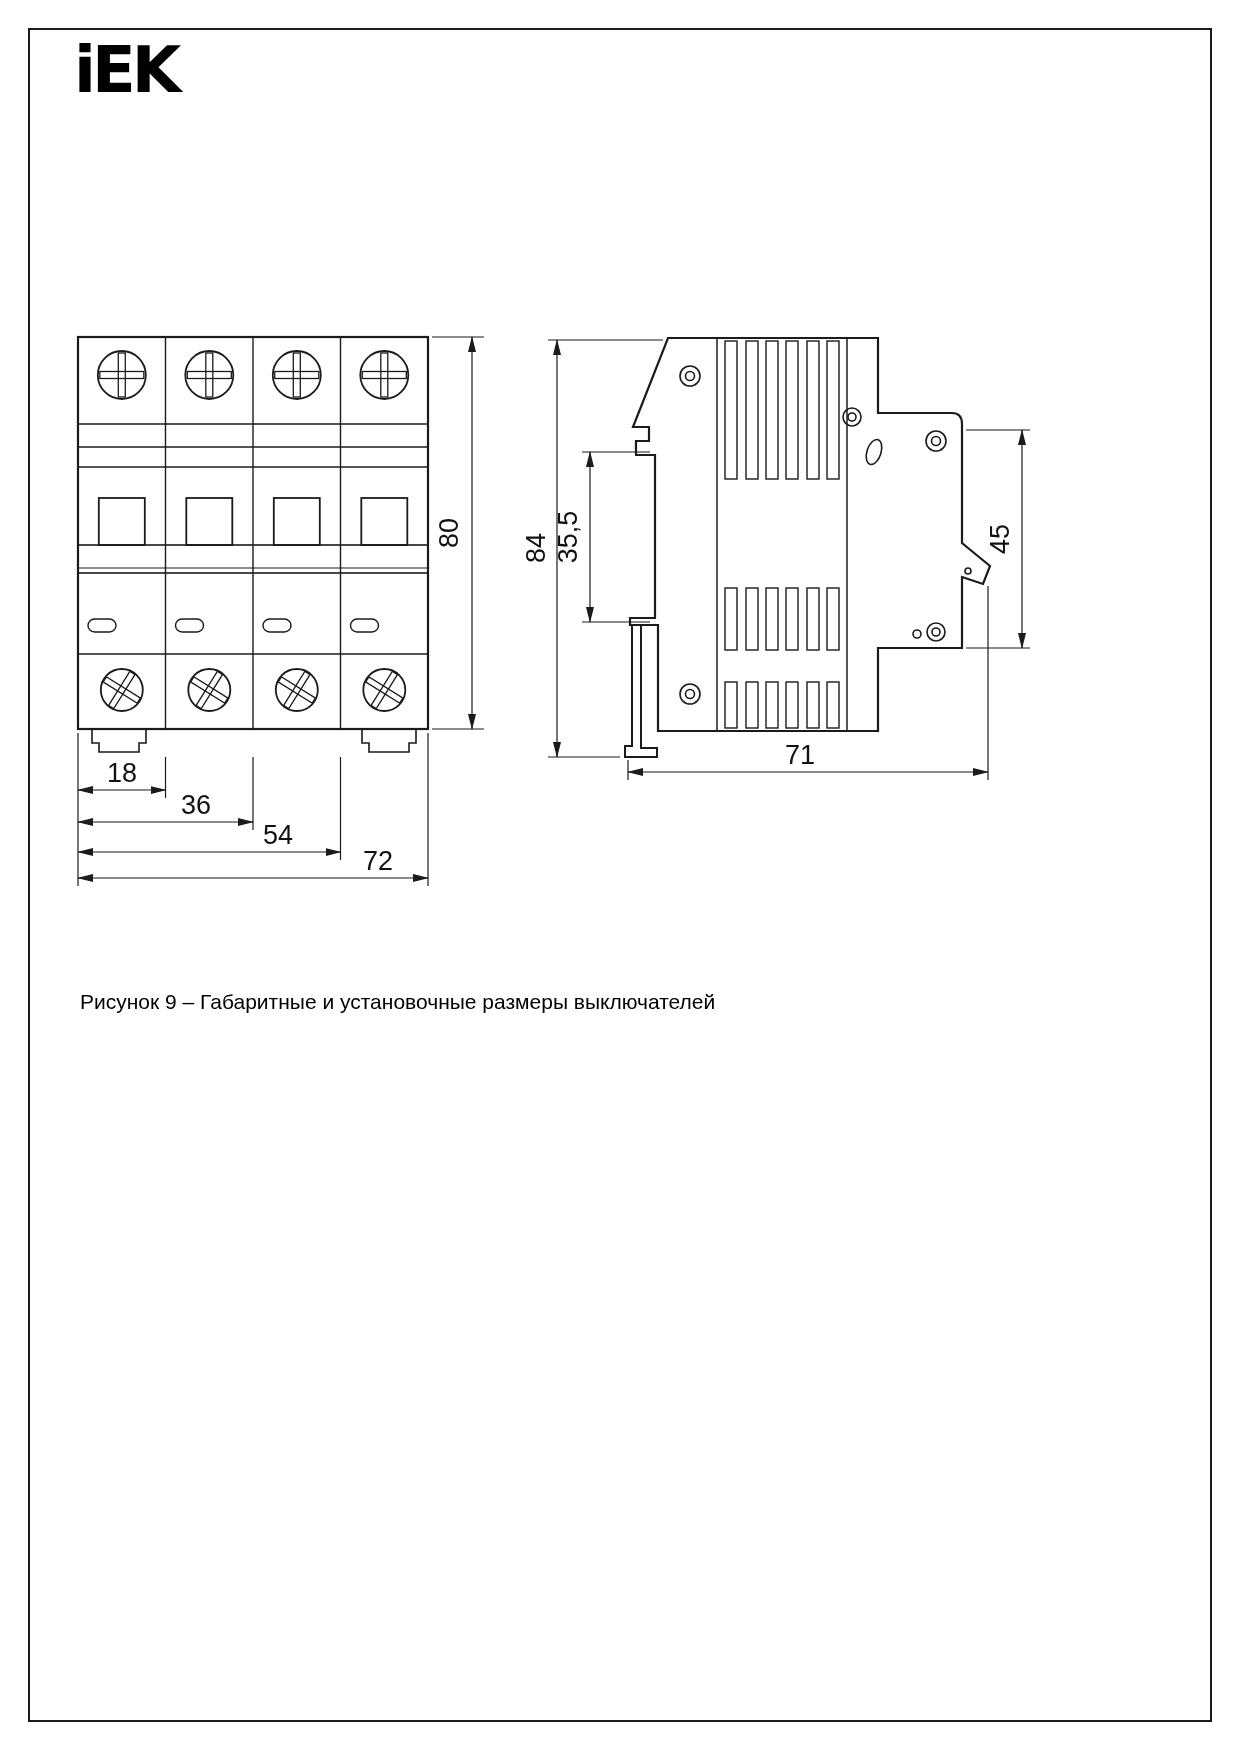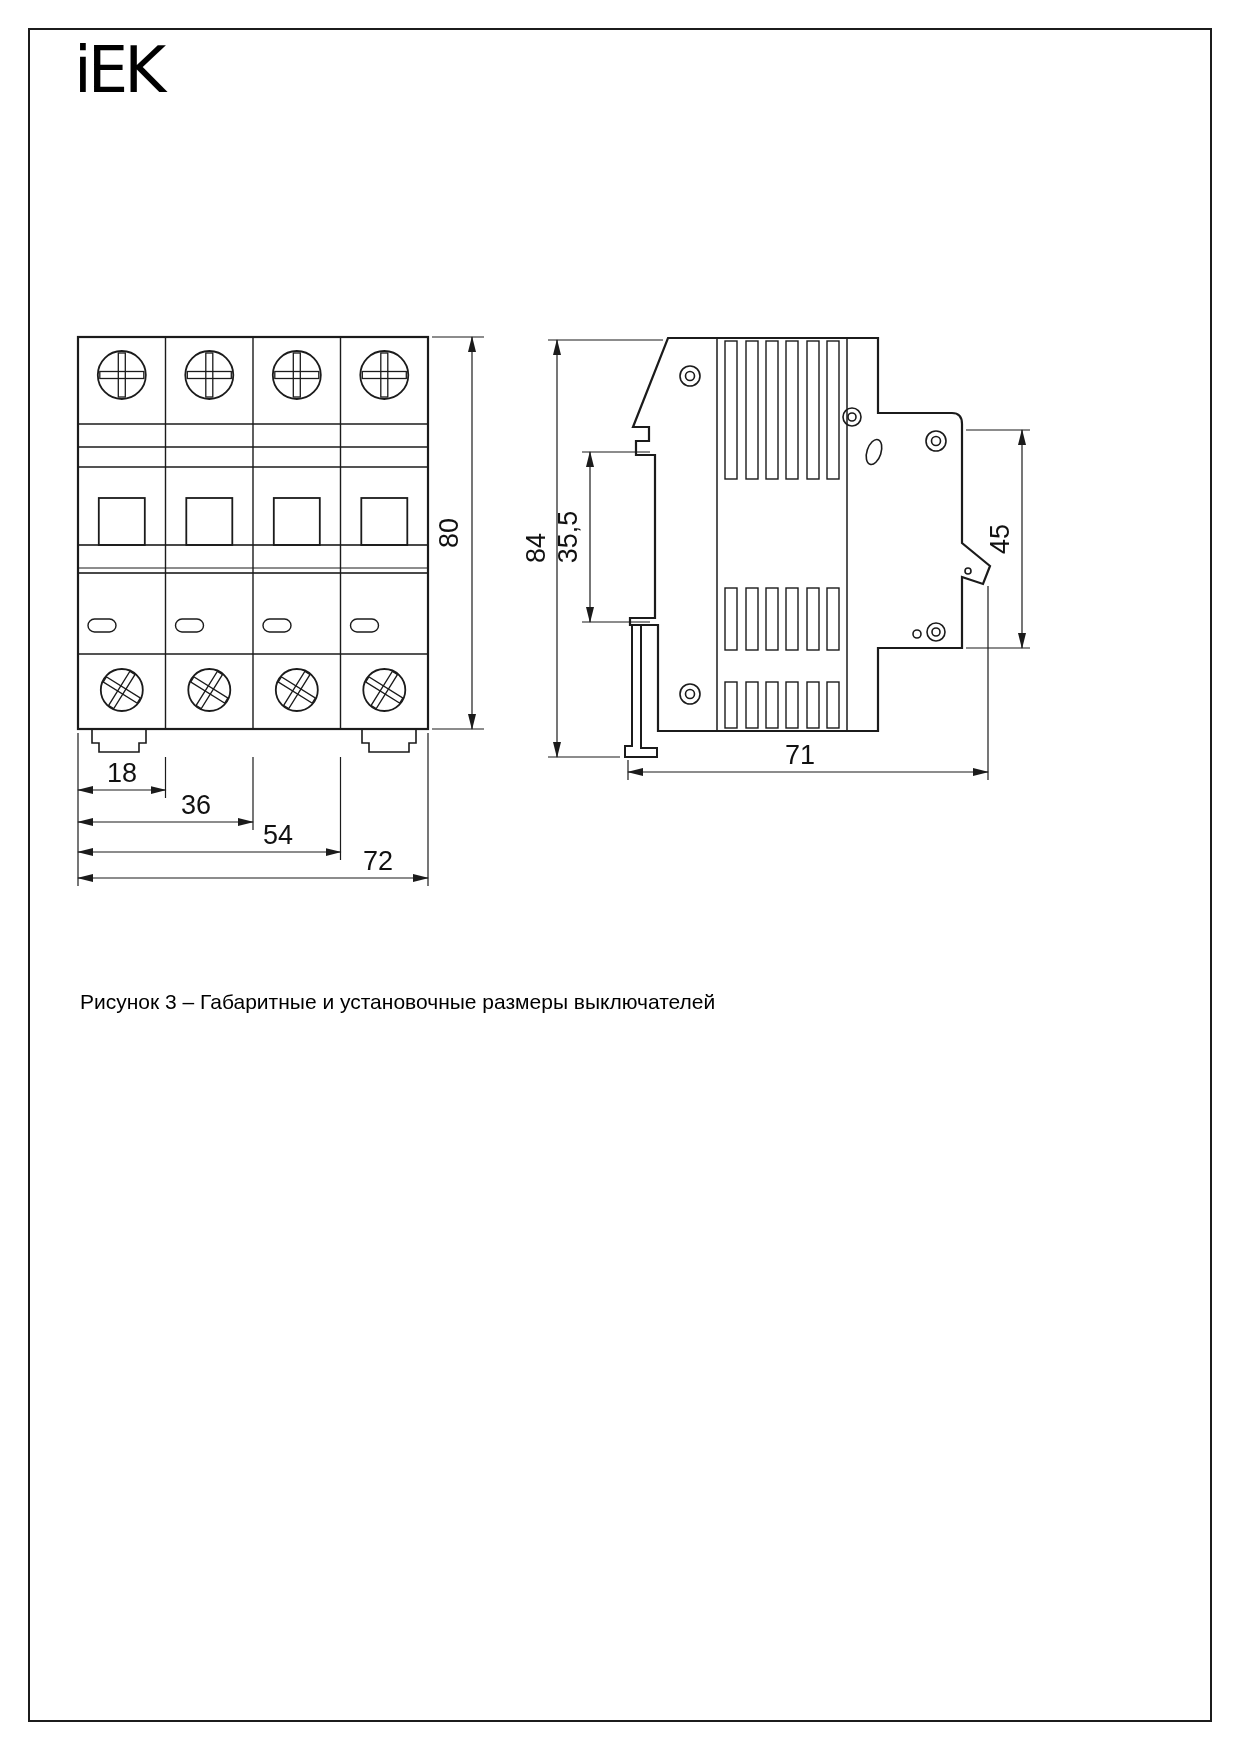--- a/index.html
+++ b/index.html
@@ -7,21 +7,21 @@
     position:relative;width:1240px;height:1750px;background:#fff;
     font-family:"Liberation Sans",sans-serif;color:#000;overflow:hidden;
   }
   .frame{
     position:absolute;left:28px;top:28px;right:28px;bottom:28px;
     border:2px solid #1c1c1c;pointer-events:none;
   }
   .logo{
     position:absolute;left:74px;top:38px;
     font-family:"DejaVu Sans","Liberation Sans",sans-serif;
-    font-weight:normal;font-size:64px;letter-spacing:-4px;color:#000;line-height:1;
+    font-weight:bold;font-size:64px;letter-spacing:-4px;color:#000;line-height:1;
   }
   .caption{
     position:absolute;left:80px;top:990px;font-size:21px;color:#000;
     font-family:"Liberation Sans",sans-serif;
   }
   svg.drawing{position:absolute;left:0;top:0;}
   svg text{stroke:none;fill:#111;font-family:"Liberation Sans",sans-serif;font-size:27px;}
 </style>
 </head>
 <body>
@@ -211,15 +211,15 @@
       </g>
       <g stroke="none" fill="#111">
         <text transform="rotate(-90 545 548)" x="545" y="548" text-anchor="middle">84</text>
         <text transform="rotate(-90 577 537)" x="577" y="537" text-anchor="middle">35,5</text>
         <text transform="rotate(-90 1009 539)" x="1009" y="539" text-anchor="middle">45</text>
         <text x="800" y="764" text-anchor="middle">71</text>
       </g>
     </g>
   </svg>
 
-  <div class="caption">Рисунок 3 – Габаритные и установочные размеры выключателей</div>
+  <div class="caption">Рисунок 9 – Габаритные и установочные размеры выключателей</div>
 
 </div>
 
 </body></html>

